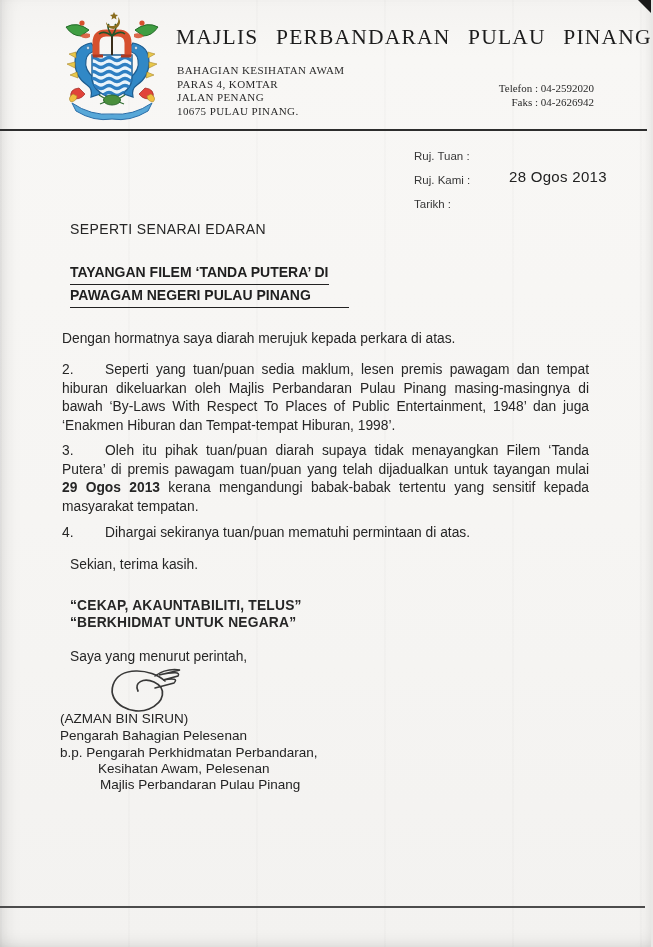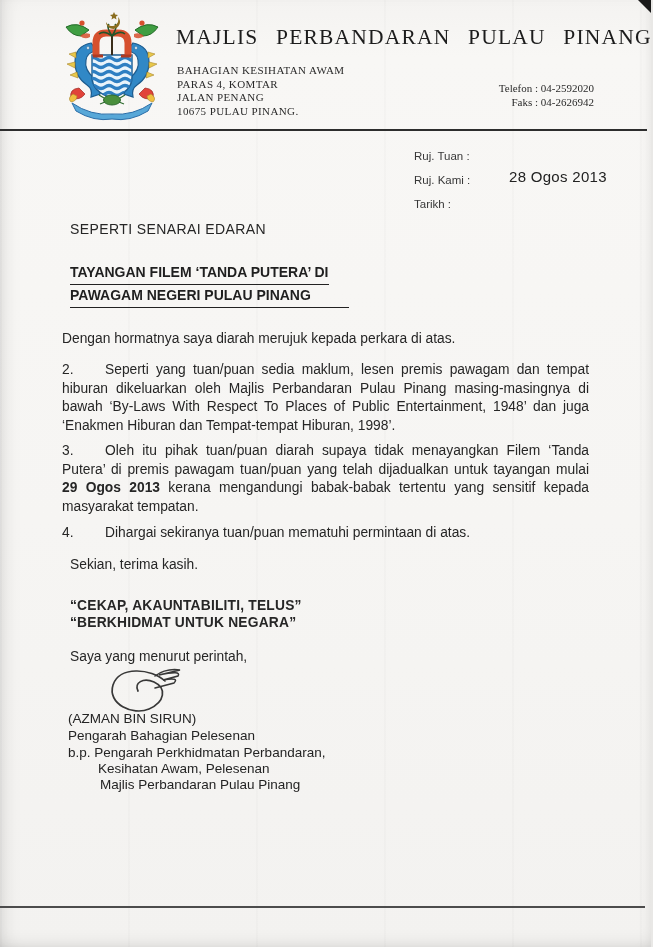--- a/index.html
+++ b/index.html
@@ -54,21 +54,21 @@
   .para{position:absolute;left:62px;width:527px;}
   .just{text-align:justify;}
   .p1{top:330px;} .p2{top:361px;} .p3{top:442px;} .p4{top:524px;}
   .pnum{display:inline-block;width:43px;}
   .closing{position:absolute;left:70px;top:556px;}
   .motto{position:absolute;left:70px;font-weight:bold;letter-spacing:.2px;}
   .motto1{top:597px;} .motto2{top:614px;}
   .signoff{position:absolute;left:70px;top:648px;}
   
   .sig{position:absolute;left:103px;top:664px;width:98px;height:52px;}
-  .signer{position:absolute;left:68px;font-size:13.5px;line-height:16px;color:#242424;}
+  .signer{position:absolute;left:60px;font-size:13.5px;line-height:16px;color:#242424;}
   .sn1{top:711px;} .sn2{top:728px;} .sn3{top:745px;}
   .sn4{top:761px;left:98px;} .sn5{top:777px;left:100px;}
   
   .footer-rule{position:absolute;left:0;top:906px;width:645px;height:2px;background:#4c4c4c;}
   .footer-note{
     position:absolute;left:0;top:916px;width:653px;text-align:center;
     font-size:11px;font-weight:bold;letter-spacing:1.6px;word-spacing:5px;
   }
 </style>
 </head>

